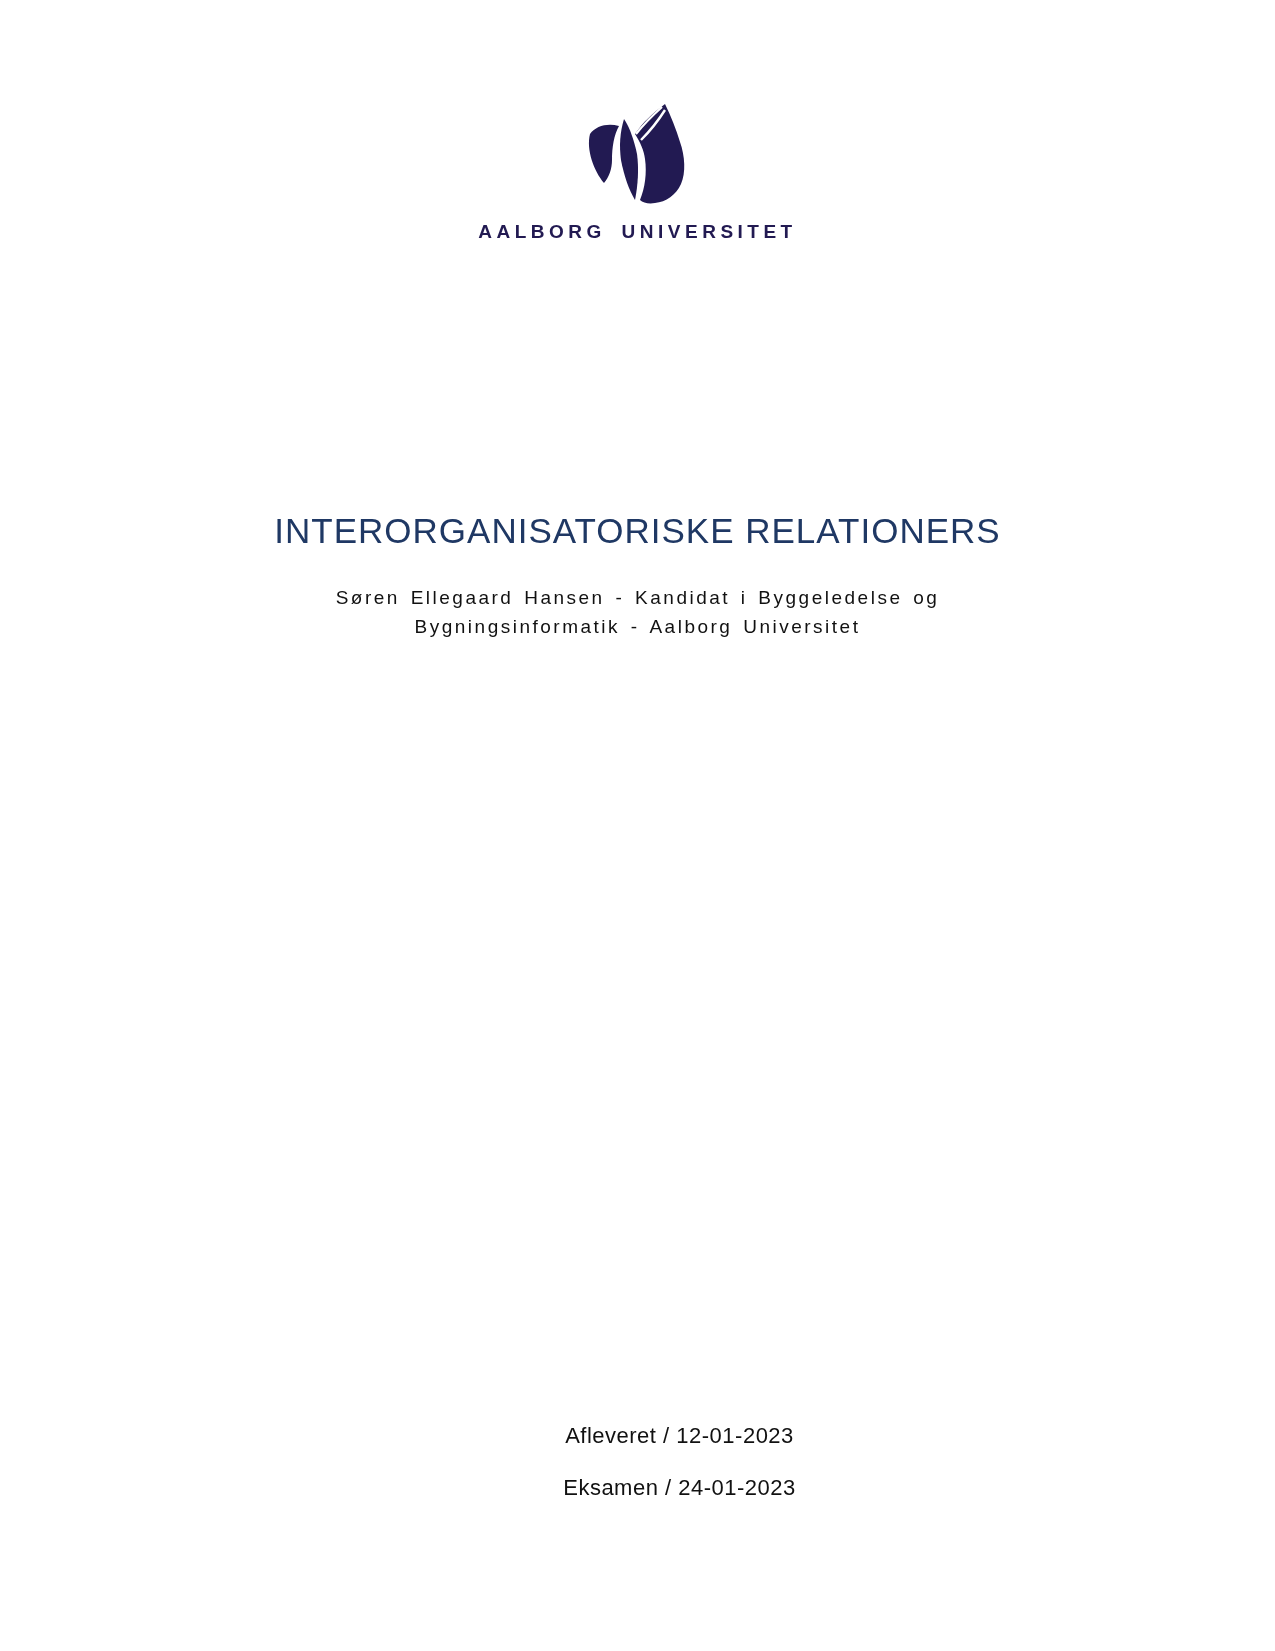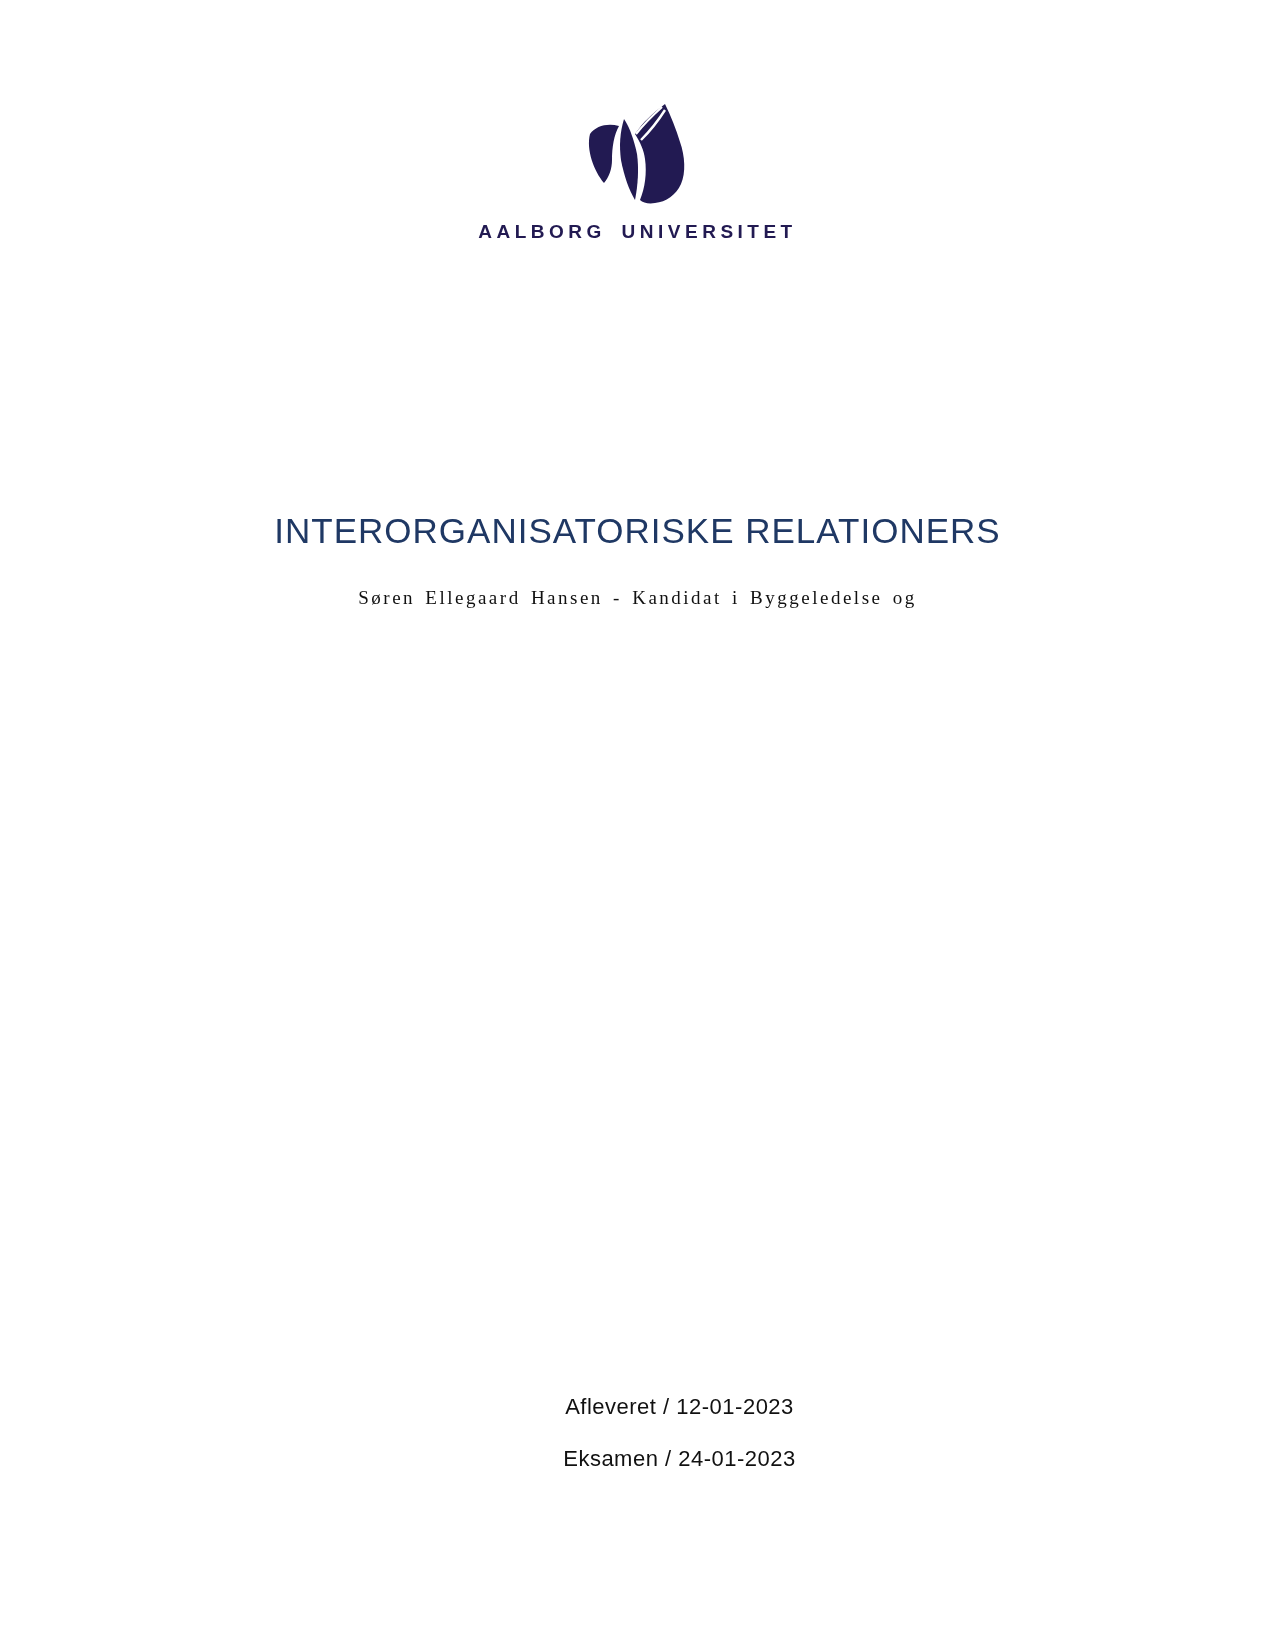--- a/index.html
+++ b/index.html
@@ -41,21 +41,21 @@
   }
   .title-line { display: block; text-align: center; }
   .subtitle {
     margin: 26px 0 0 0;
     font-size: 19px;
     line-height: 29px;
     letter-spacing: 2.5px;
     word-spacing: 3px;
     color: #111111;
   }
-  .subtitle-line { display: block; font-family: Liberation Serif, serif; }
+  .subtitle-line { display: block; }
   .dates {
     margin-top: 782px;
     transform: translateX(42px);
     color: #111111;
   }
   .date-line {
     margin: 0;
     font-size: 22px;
     line-height: 26px;
     letter-spacing: 0.5px;
@@ -97,20 +97,21 @@
   </svg>
 
   <p class="wordmark">AALBORG UNIVERSITET</p>
 
   <h1 class="title">
     <span class="title-line">INTERORGANISATORISKE RELATIONERS</span>
   </h1>
 
   <p class="subtitle">
     <span class="subtitle-line">Søren Ellegaard Hansen - Kandidat i Byggeledelse og</span>
+    <span class="subtitle-line">Bygningsinformatik - Aalborg Universitet</span>
   </p>
 
   <div class="dates">
     <p class="date-line">Afleveret / 12-01-2023</p>
     <p class="date-line">Eksamen / 24-01-2023</p>
   </div>
 
 </div>
 
 </body></html>

